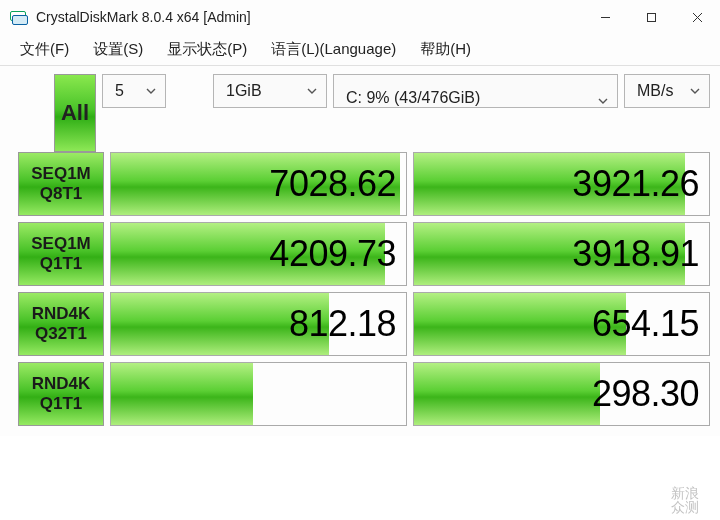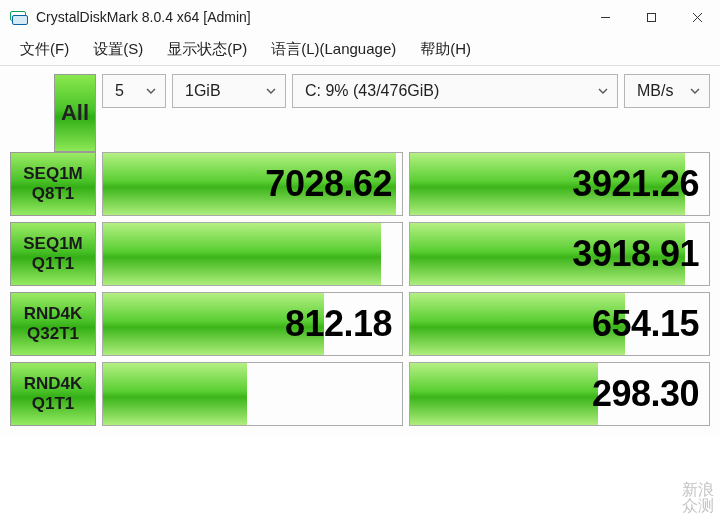--- a/index.html
+++ b/index.html
@@ -22,36 +22,36 @@
   .menuitem { padding: 4px 12px; cursor: default; }
 
   
   .controls { height: 86px; display: flex; padding: 8px 10px 0 10px; gap: 6px; }
   .allcell { width: 86px; display: flex; flex-direction: column; padding-left: 44px; }
   .allbtn { flex: 1; background: linear-gradient(180deg, #8ae84e 0%, #4bc42a 45%, #2fae15 55%, #8de856 100%); border: 1px solid #999; display: flex; align-items: center; justify-content: center; font-weight: 700; font-size: 22px; color: #222; }
   .ctrlcol { flex: 1; display: flex; flex-direction: column; }
   .dropdowns { display: flex; gap: 6px; height: 34px; }
   .dd { border: 1px solid #b5b5b5; background: #fafafa; display: flex; align-items: center; justify-content: space-between; padding: 0 8px 0 12px; font-size: 16px; color: #222; position: relative; }
   .dd.small1 { width: 64px; }
-  .dd.small2 { width: 114px; }
-  .dd.big { flex: 1; }
+  .dd.small2 { width: 114px; margin-left: 41px; }
+  .dd.big { flex: 1; align-items: flex-end; }
   .dd.unit { width: 86px; }
   .chev { width: 12px; height: 12px; }
   .headers { flex: 1; display: flex; align-items: center; margin-top: 4px; }
   .hcell { flex: 1; text-align: center; font-weight: 700; font-size: 22px; color: #111; }
 
   
-  .grid { flex: 1; display: flex; flex-direction: column; padding: 0 10px 10px 10px; gap: 6px; }
+  .grid { flex: 1; display: flex; flex-direction: column; padding: 0 10px 10px 18px; gap: 6px; }
   .row { flex: 1; display: flex; gap: 6px; }
   .rowbtn { width: 86px; background: linear-gradient(180deg, #9bea64 0%, #49c228 45%, #33af15 55%, #95ea62 100%); border: 1px solid #999; display: flex; flex-direction: column; align-items: center; justify-content: center; font-weight: 700; font-size: 17px; line-height: 1.15; color: #1a1a1a; }
-  .valcell { flex: 1; border: 1px solid #aaa; position: relative; display: flex; align-items: center; justify-content: flex-end; padding-right: 10px; font-weight: 700; font-size: 36px; color: #000; letter-spacing: -0.5px; overflow: hidden; }
+  .valcell { flex: 1; border: 1px solid #aaa; position: relative; display: flex; align-items: center; justify-content: flex-end; padding-right: 10px; font-weight: 400; font-size: 36px; color: #000; letter-spacing: -0.5px; overflow: hidden; }
   .valcell .bar { position: absolute; left: 0; top: 0; bottom: 0; background: linear-gradient(180deg, #b4f083 0%, #5bcf34 45%, #3cb51a 55%, #aeee7d 100%); z-index: 0; }
   .valcell .num { position: relative; z-index: 1; font-family: Arial, sans-serif; }
 
-  .watermark { position: absolute; right: 6px; bottom: 6px; font-size: 16px; color: rgba(120,120,120,0.45); line-height: 1; text-align: left; }
+  .watermark { position: absolute; right: 21px; bottom: 6px; font-size: 14px; color: rgba(120,120,120,0.45); line-height: 1; text-align: left; }
 </style>
 </head>
 <body>
 
 <div class="window">
 
   <div class="titlebar">
     <span class="icon">
       <span class="disk"></span>
         <span class="disk2"></span>
@@ -134,20 +134,21 @@
           <span class="num">3921.26</span>
         </div>
       </div>
       <div class="row">
         <div class="rowbtn">
           <span>SEQ1M</span>
           <span>Q1T1</span>
         </div>
         <div class="valcell">
           <div class="bar" style="width: 93%;"></div>
+          <span class="num">4209.73</span>
         </div>
         <div class="valcell">
           <div class="bar" style="width: 92%;"></div>
           <span class="num">3918.91</span>
         </div>
       </div>
       <div class="row">
         <div class="rowbtn">
           <span>RND4K</span>
           <span>Q32T1</span>

